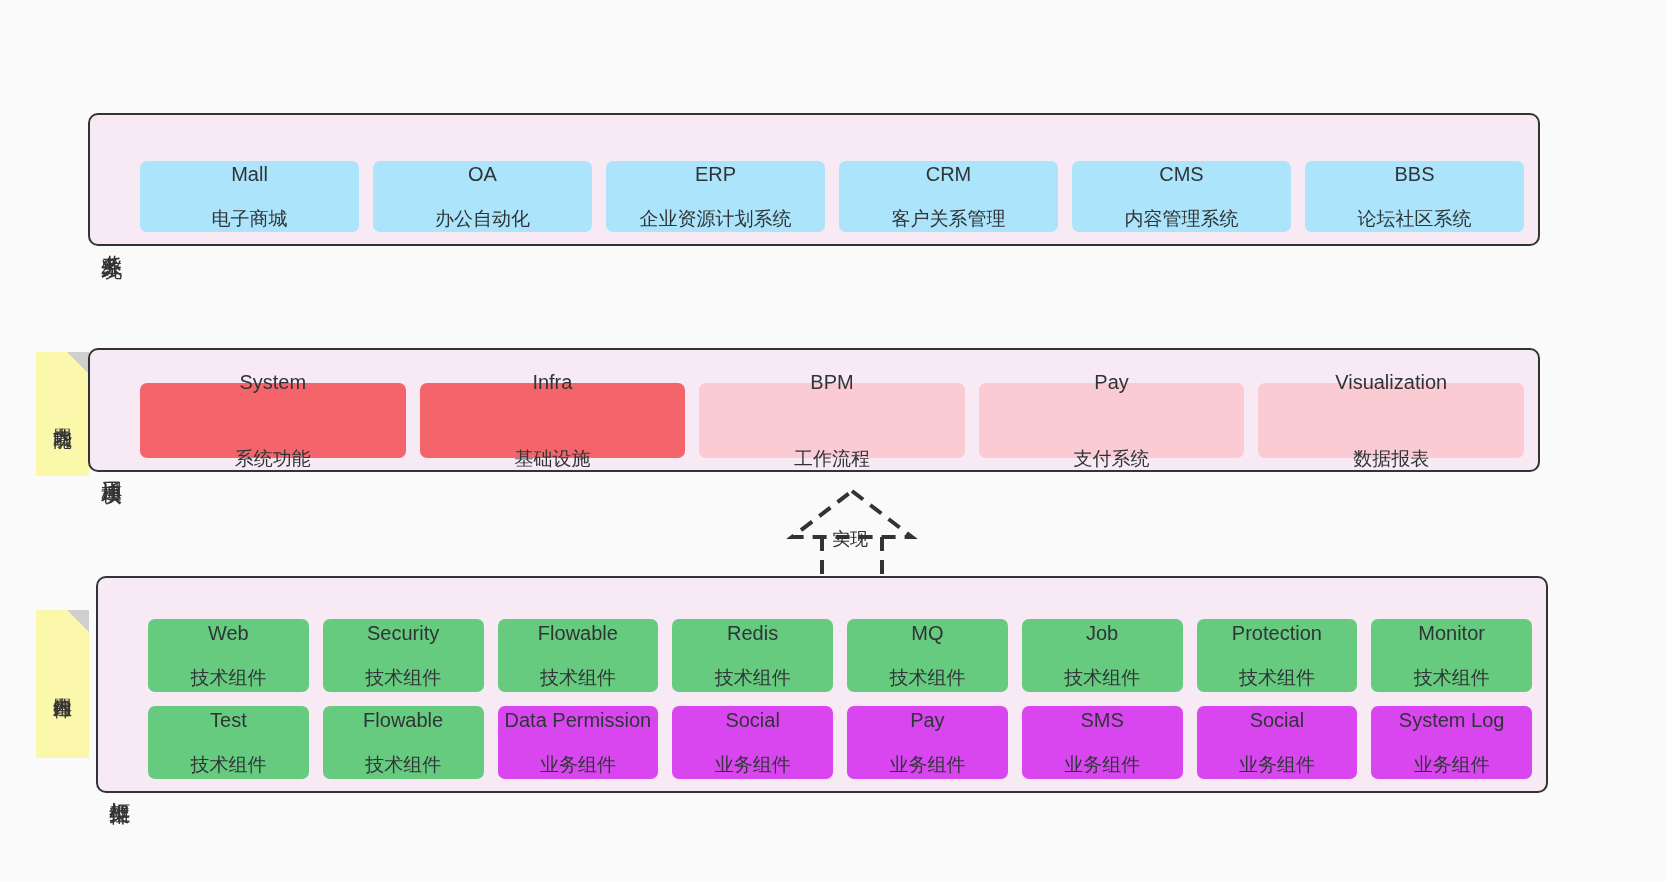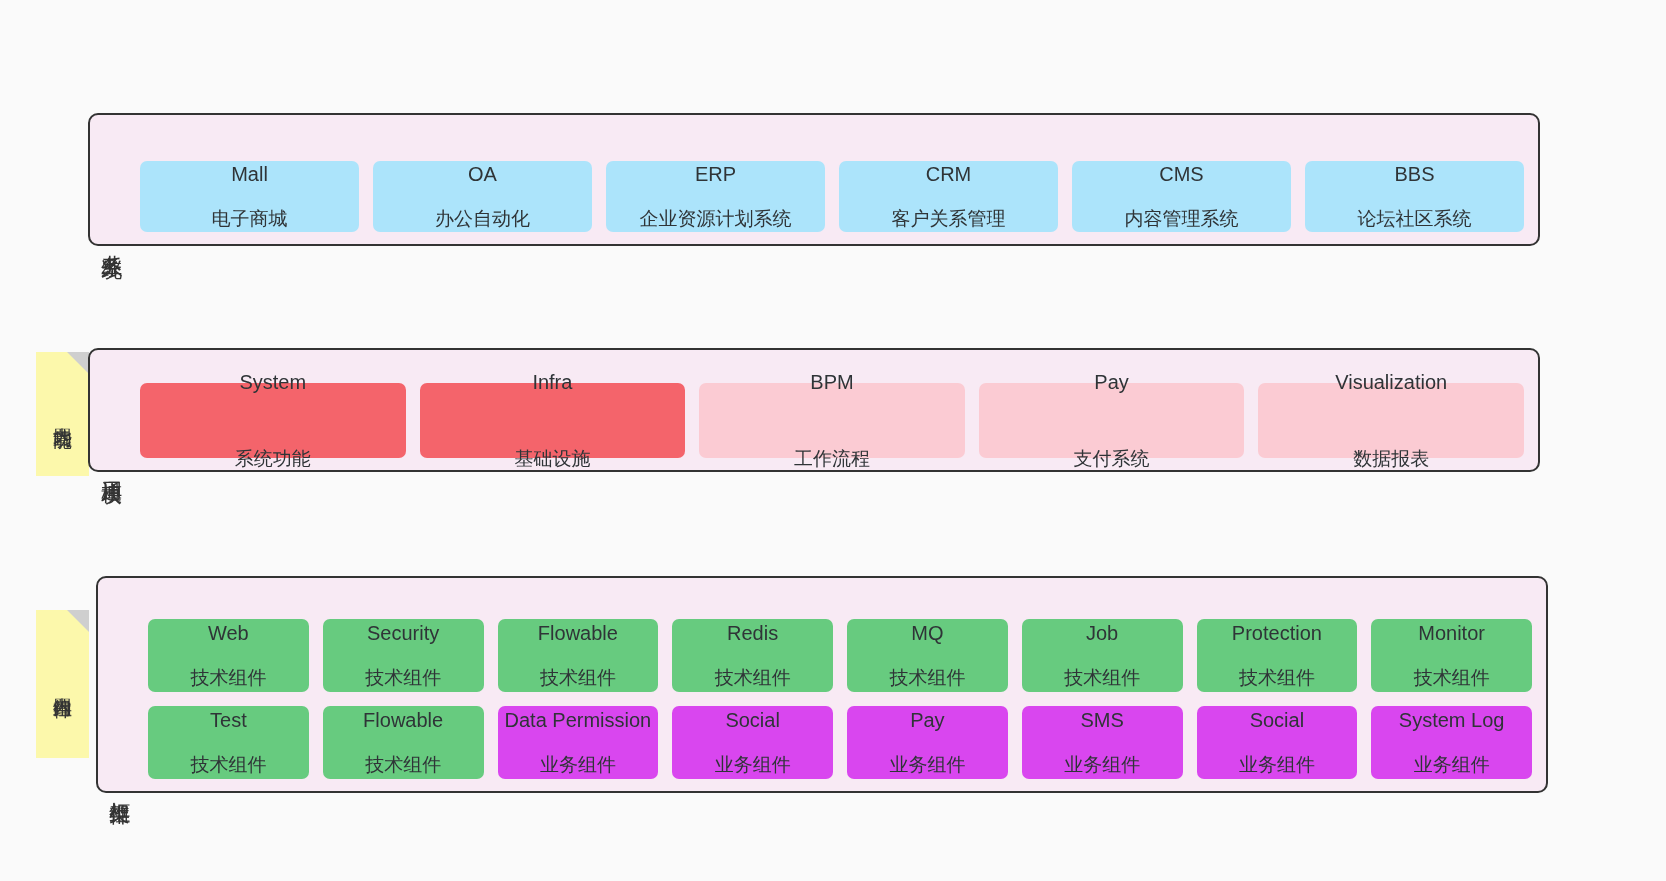--- a/index.html
+++ b/index.html
@@ -214,20 +214,29 @@
           <span class="cn">支付系统</span>
         </div>
         <div class="cell c-pink">
           <span class="en">Visualization</span>
           <span class="cn">数据报表</span>
         </div>
       </div>
     </div>
   </div>
 
+  <div class="arrow" id="arrow-impl">
+    <svg width="180" height="110" viewBox="0 0 180 110" xmlns="http://www.w3.org/2000/svg">
+      <path d="M 88 6 L 148 52 L 28 52 Z" fill="none" stroke="#333333" stroke-width="4" stroke-dasharray="14 9" stroke-linejoin="miter"></path>
+      <line x1="58" y1="52" x2="58" y2="98" stroke="#333333" stroke-width="4" stroke-dasharray="14 9"></line>
+      <line x1="118" y1="52" x2="118" y2="98" stroke="#333333" stroke-width="4" stroke-dasharray="14 9"></line>
+      <line x1="58" y1="96" x2="118" y2="96" stroke="#333333" stroke-width="4" stroke-dasharray="14 9"></line>
+    </svg>
+    <span class="arrow-label">实现</span>
+  </div>
 
   <div class="note" id="note-builtin-comp">
     <span>内置组件</span>
     <span class="fold"></span>
   </div>
 
   <div class="layer" id="layer-framework">
     <div class="layer-title">框架组件</div>
     <div class="layer-body">
 

